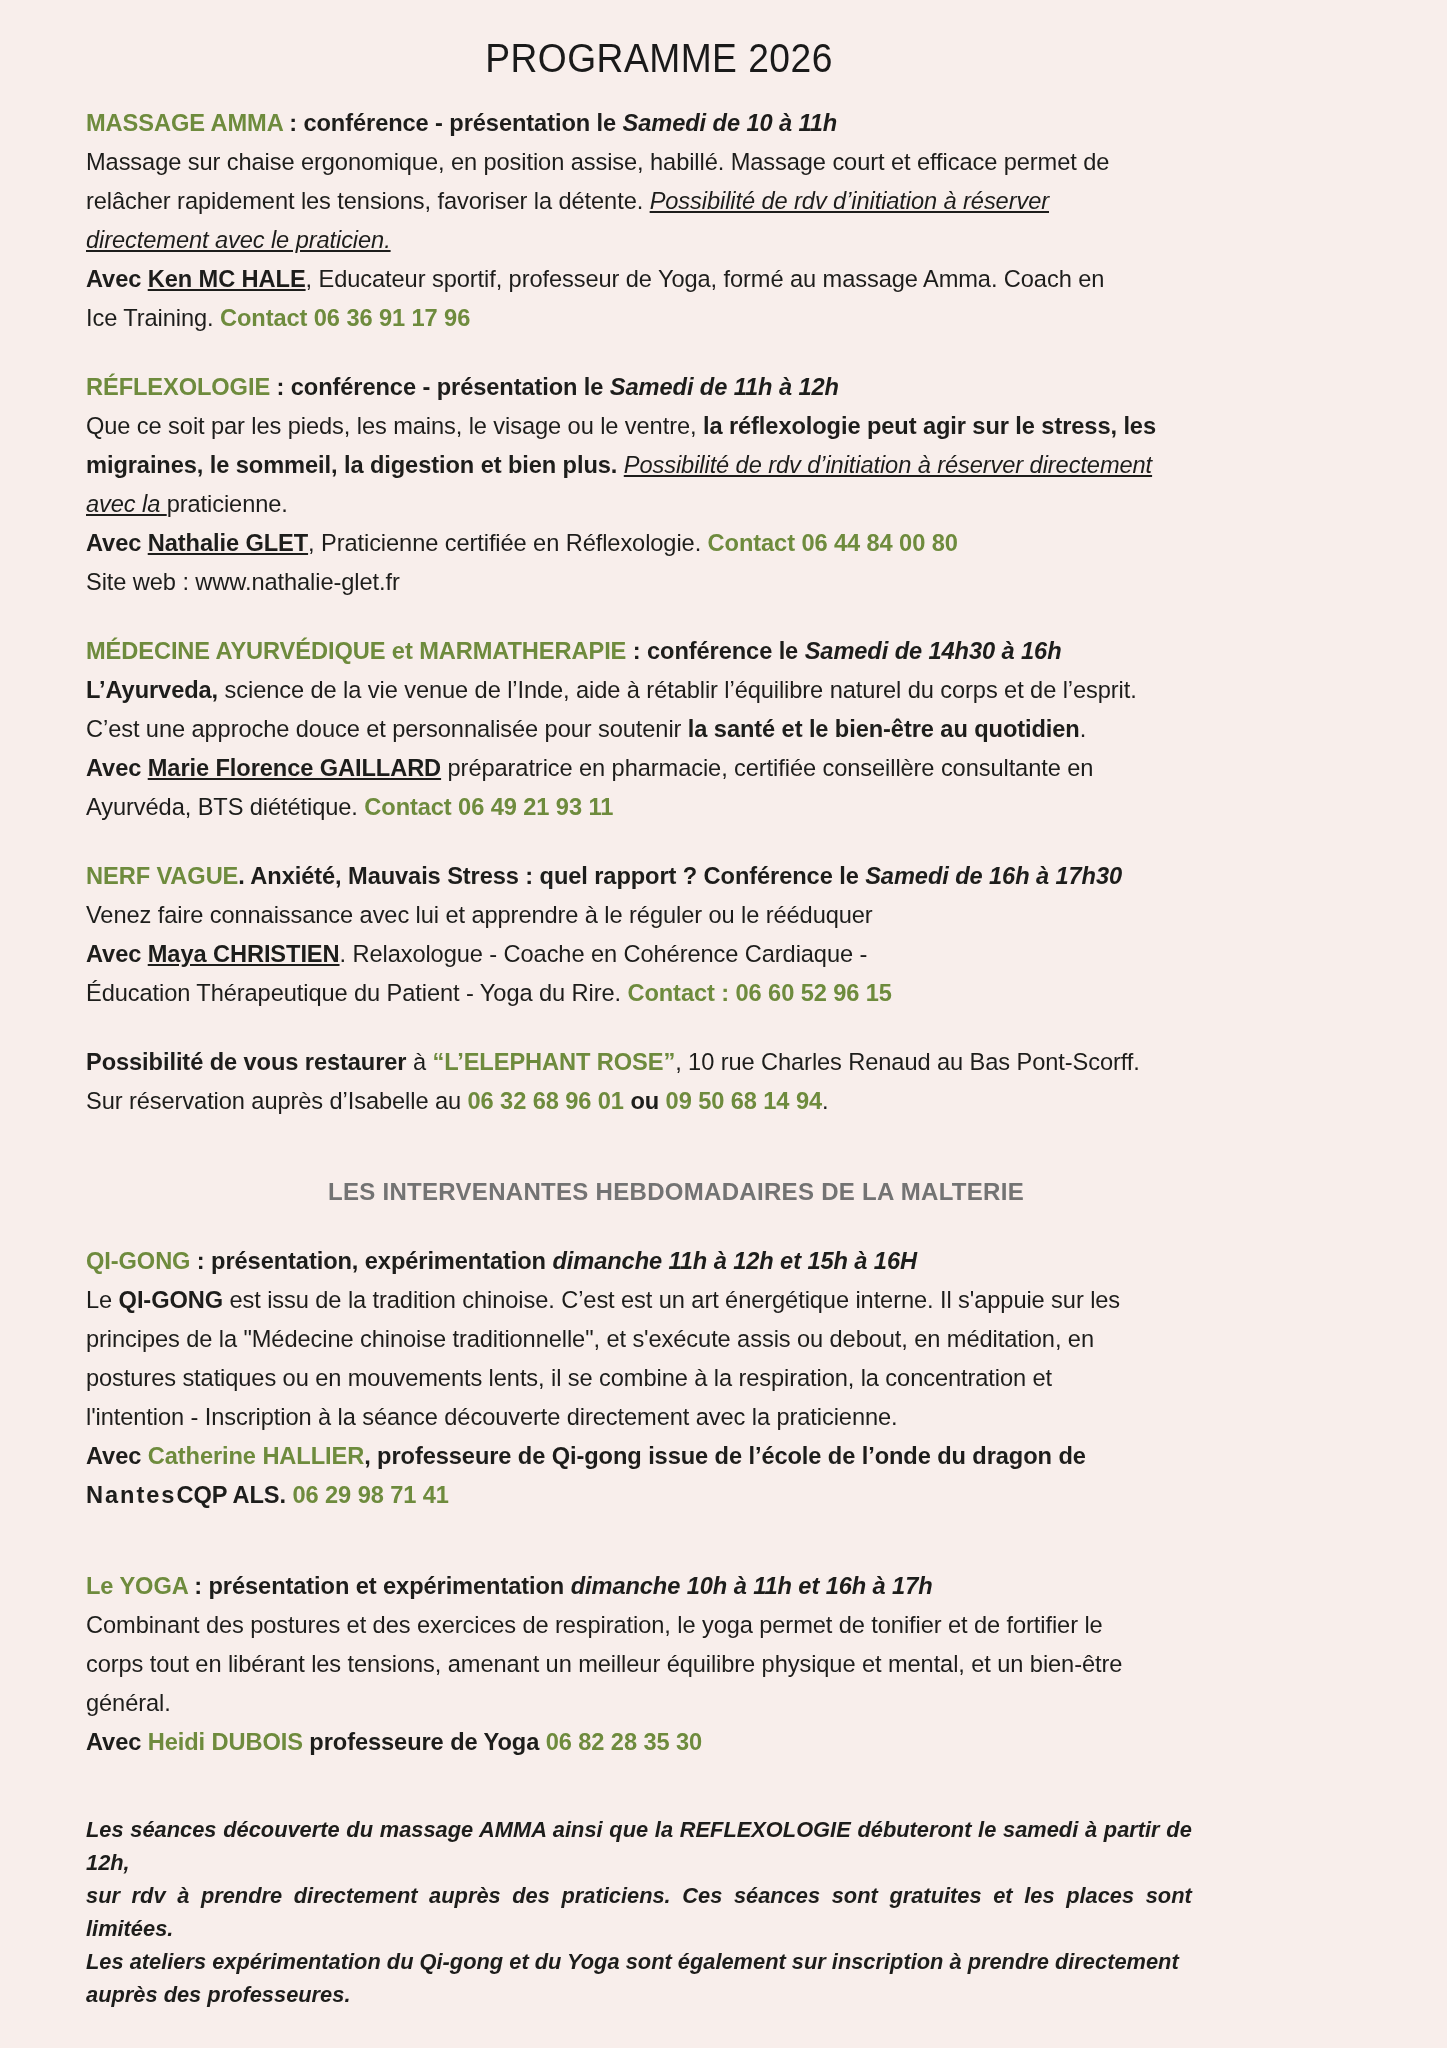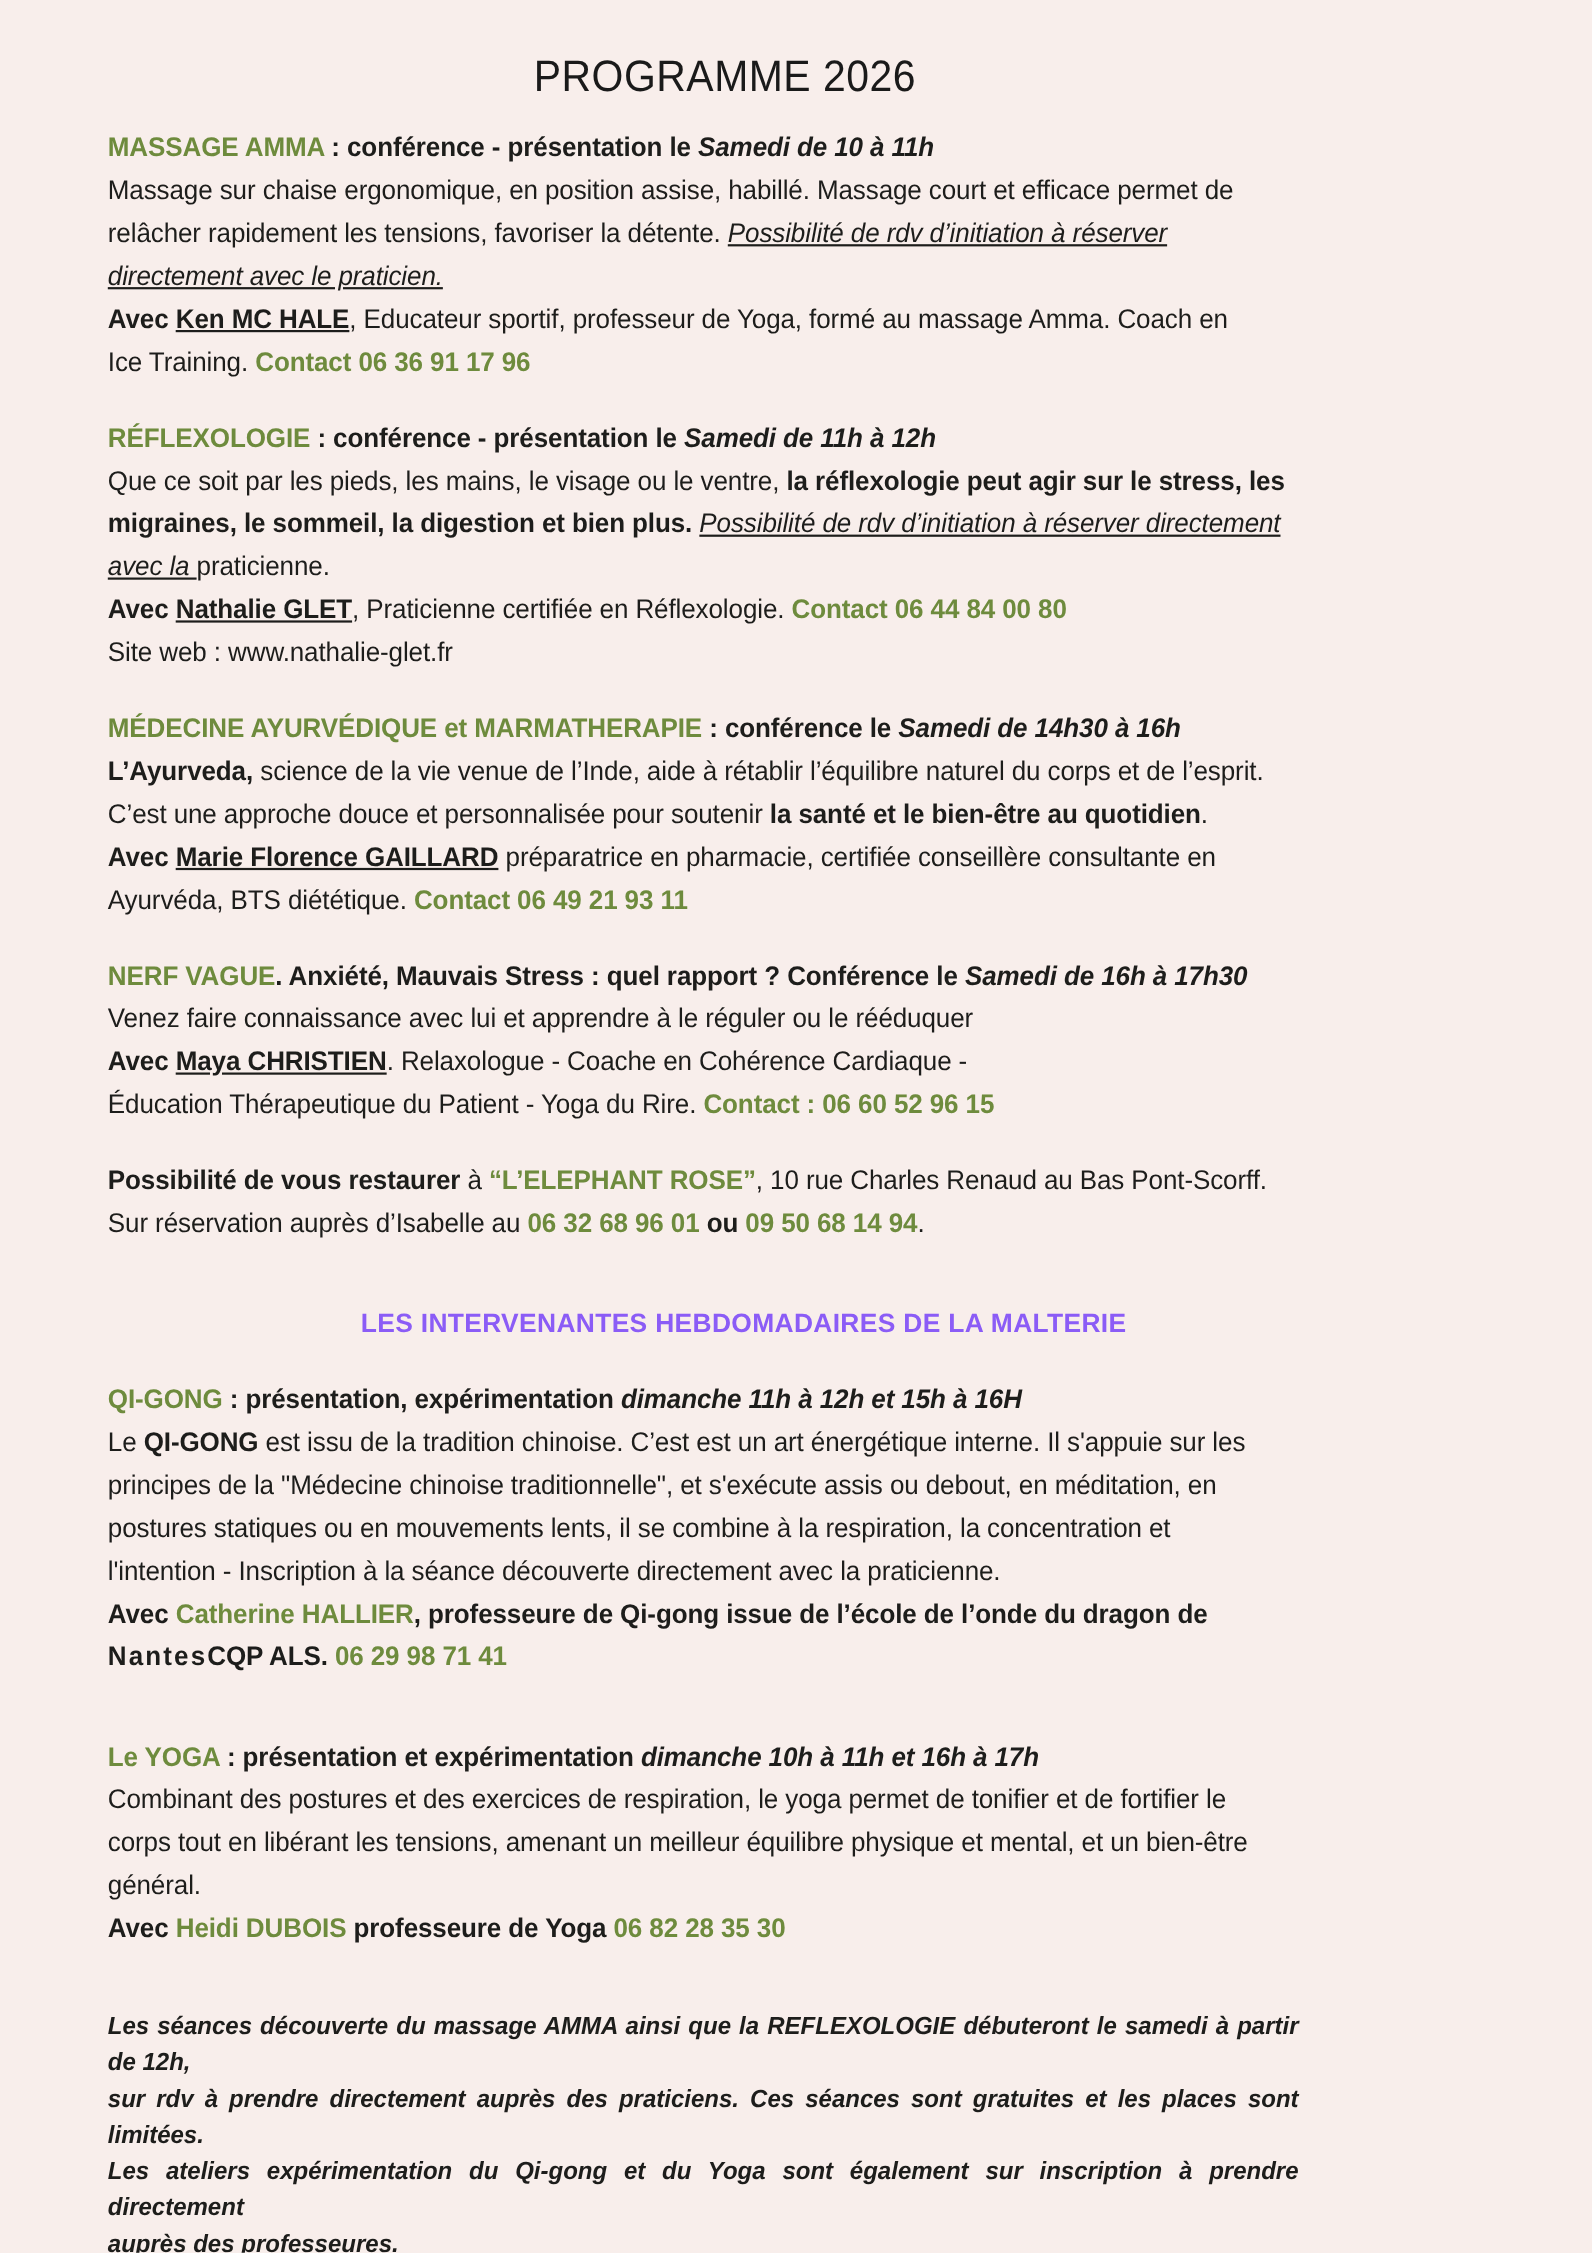--- a/index.html
+++ b/index.html
@@ -12,21 +12,21 @@
     background: #f8eeeb;
     font-family: "Liberation Sans", sans-serif;
     color: #1a1a1a;
     overflow: hidden;
   }
   .page {
     width: 1318px;
     height: 2048px;
     background: #f8eeeb;
     box-sizing: border-box;
-    padding: 12px;
+    padding: 0;
     position: relative;
   }
   .title {
     text-align: center;
     font-size: 40px;
     font-weight: 400;
     letter-spacing: 0.5px;
     color: #1a1a1a;
     padding-top: 36px;
     margin: 0 0 22px 0;
@@ -54,21 +54,21 @@
     line-height: 39px;
   }
   .b { font-weight: bold; }
   .bi { font-weight: bold; font-style: italic; }
   .ui { font-style: italic; text-decoration: underline; }
   .bu { font-weight: bold; text-decoration: underline; }
   .gb { color: #6e8b3d; font-weight: bold; }
   .center-head {
     text-align: center;
     font-weight: bold;
-    color: #8b5cf6;
+    color: #737373;
     font-size: 24px;
     letter-spacing: 0.3px;
     line-height: 39px;
     margin: 0;
   }
   .section-gap-lg { height: 30px; }
   .section-gap-md { height: 22px; }
   .footer-note p {
     margin: 0;
     font-size: 22.5px;

